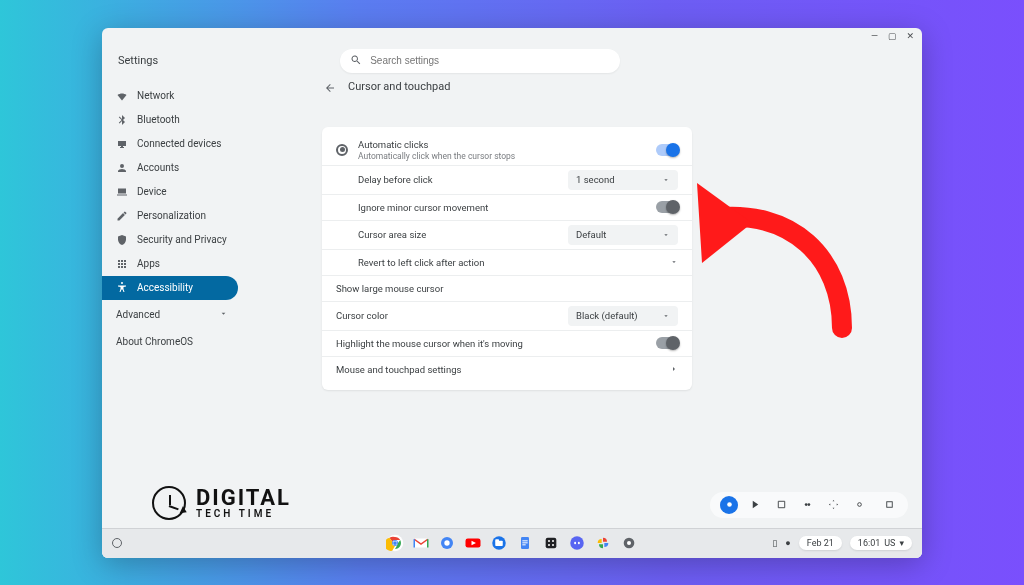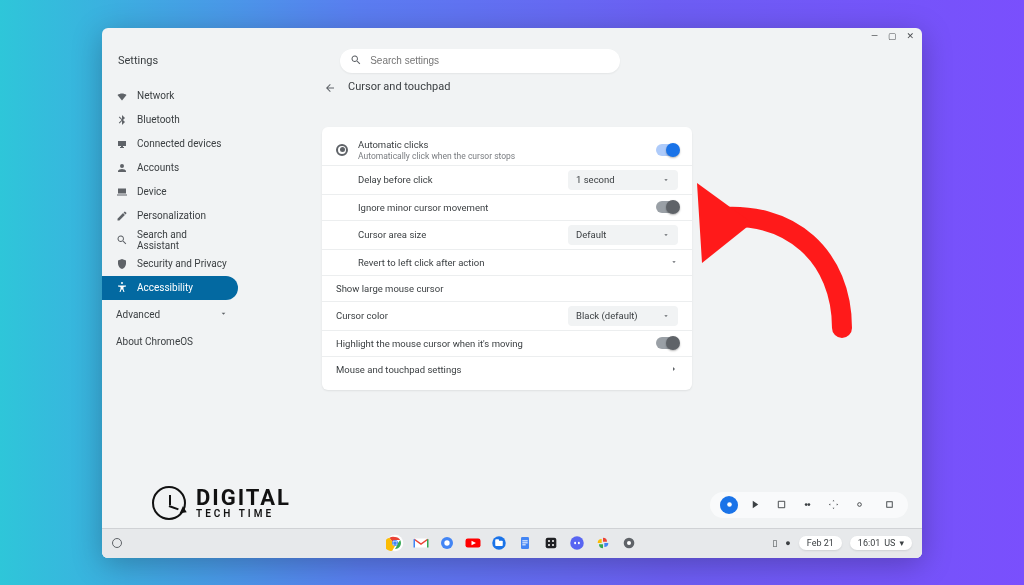--- a/index.html
+++ b/index.html
@@ -217,32 +217,32 @@
         <span class="ico">
             <svg viewBox="0 0 24 24">
               <path d="M3 17.25V21h3.75L17.8 9.94l-3.75-3.75L3 17.25zM20.7 7.04a1 1 0 000-1.41l-2.34-2.34a1 1 0 00-1.41 0l-1.83 1.83 3.75 3.75 1.83-1.83z"></path>
             </svg>
           </span>
         <span>Personalization</span>
       </div>
       <div class="nav-item">
         <span class="ico">
             <svg viewBox="0 0 24 24">
-              <path d="M15.5 14h-.8l-.3-.3a6.5 6.5 0 10-.7.7l.3.3v.8l5 5 1.5-1.5-5-5zm-6 0a4.5 4.5 0 110-9 4.5 4.5 0 010 9z"></path>
-            </svg>
-          </span>
-        <span>Search and Assistant</span>
-      </div>
-      <div class="nav-item">
-        <span class="ico">
-            <svg viewBox="0 0 24 24">
               <path d="M12 2l8 3v6c0 5-3.4 9.7-8 11-4.6-1.3-8-6-8-11V5l8-3z"></path>
             </svg>
           </span>
         <span>Security and Privacy</span>
+      </div>
+      <div class="nav-item">
+        <span class="ico">
+            <svg viewBox="0 0 24 24">
+              <path d="M4 4h4v4H4zM10 4h4v4h-4zM16 4h4v4h-4zM4 10h4v4H4zM10 10h4v4h-4zM16 10h4v4h-4zM4 16h4v4H4zM10 16h4v4h-4zM16 16h4v4h-4z"></path>
+            </svg>
+          </span>
+        <span>Apps</span>
       </div>
       <div class="nav-item active">
         <span class="ico">
             <svg viewBox="0 0 24 24">
               <path d="M12 4a2 2 0 110-4 2 2 0 010 4zm8 3H4v2l5 1v4l-2 6h2l2-5h2l2 5h2l-2-6v-4l5-1V7z"></path>
             </svg>
           </span>
         <span>Accessibility</span>
       </div>
 

